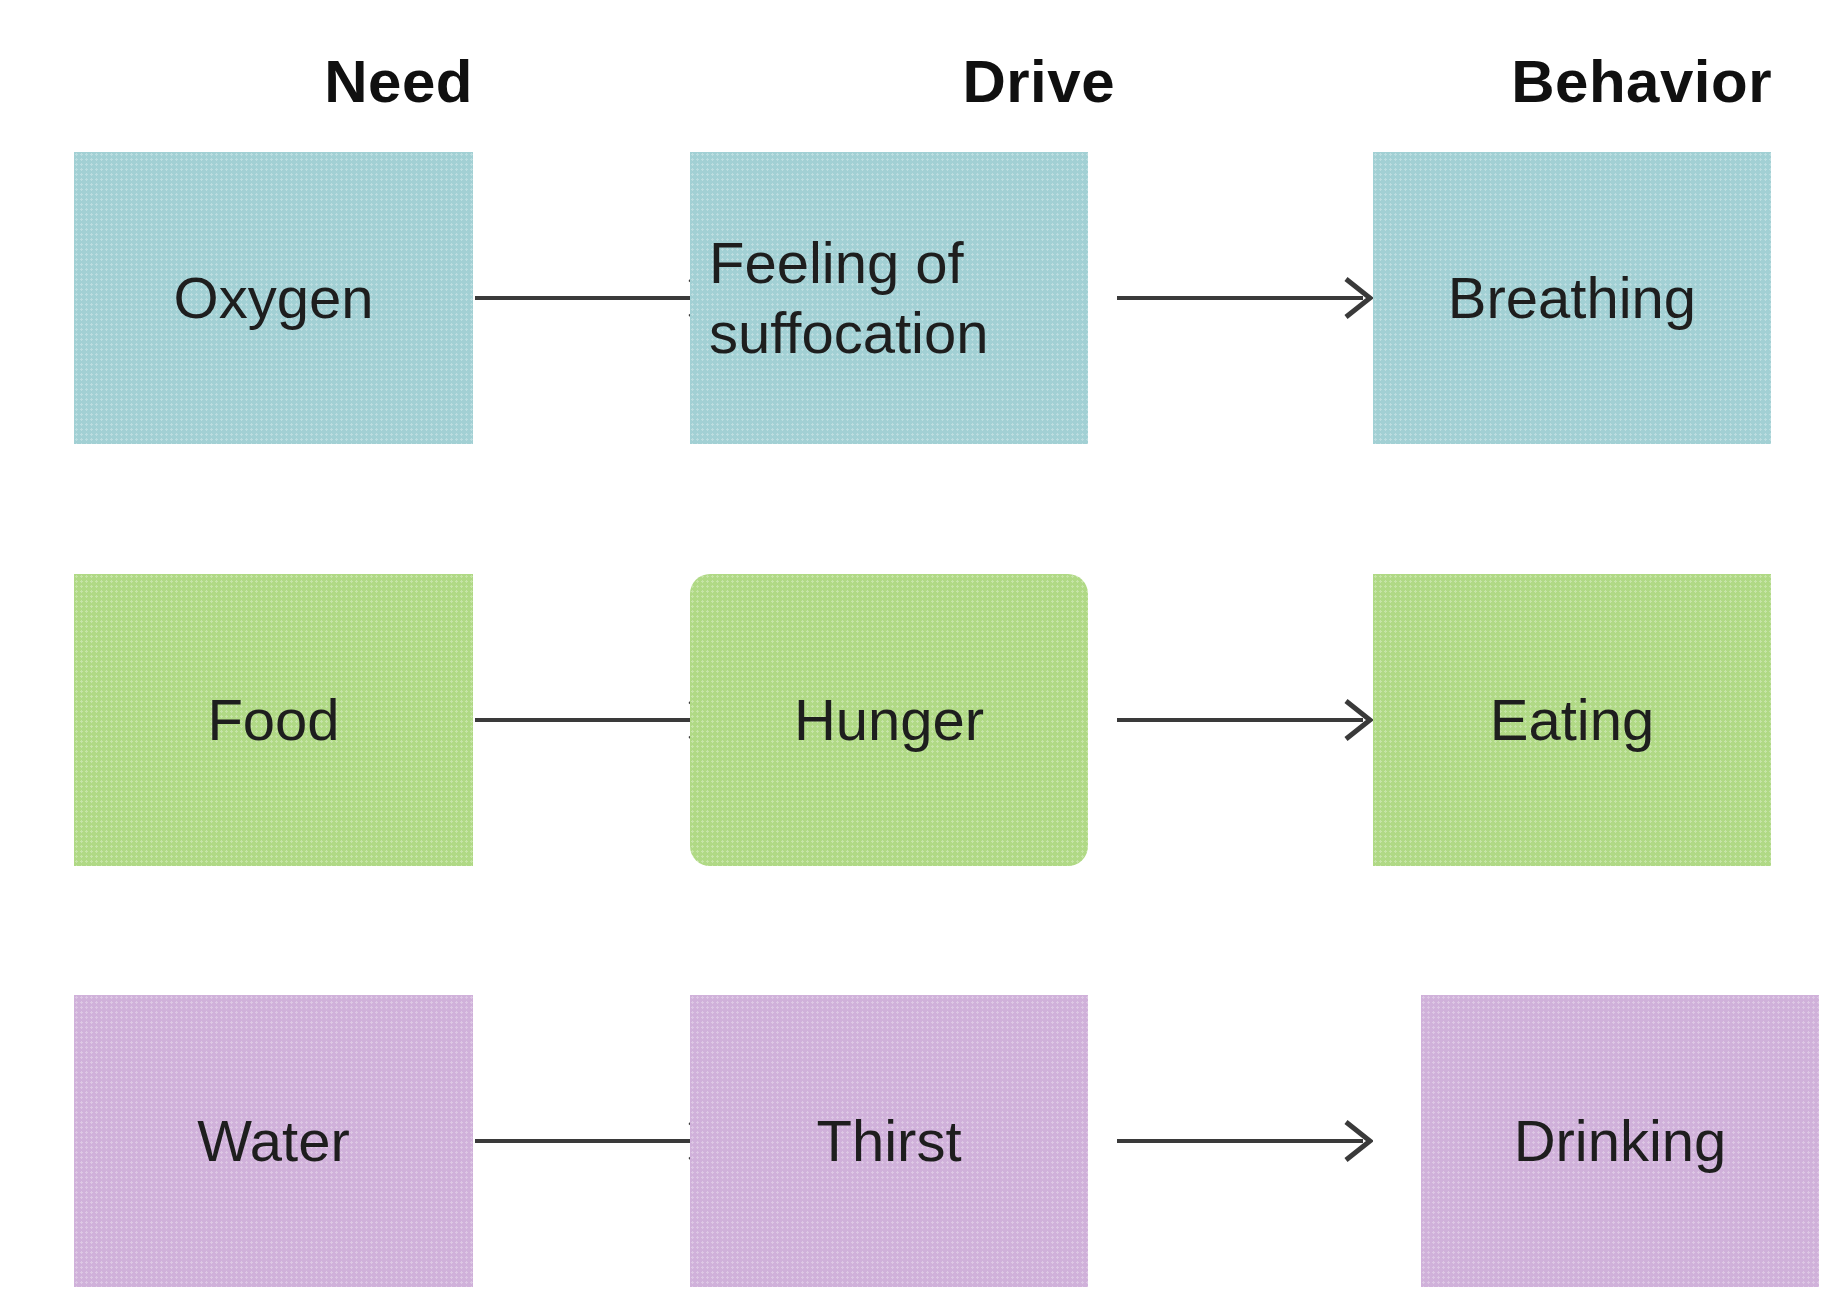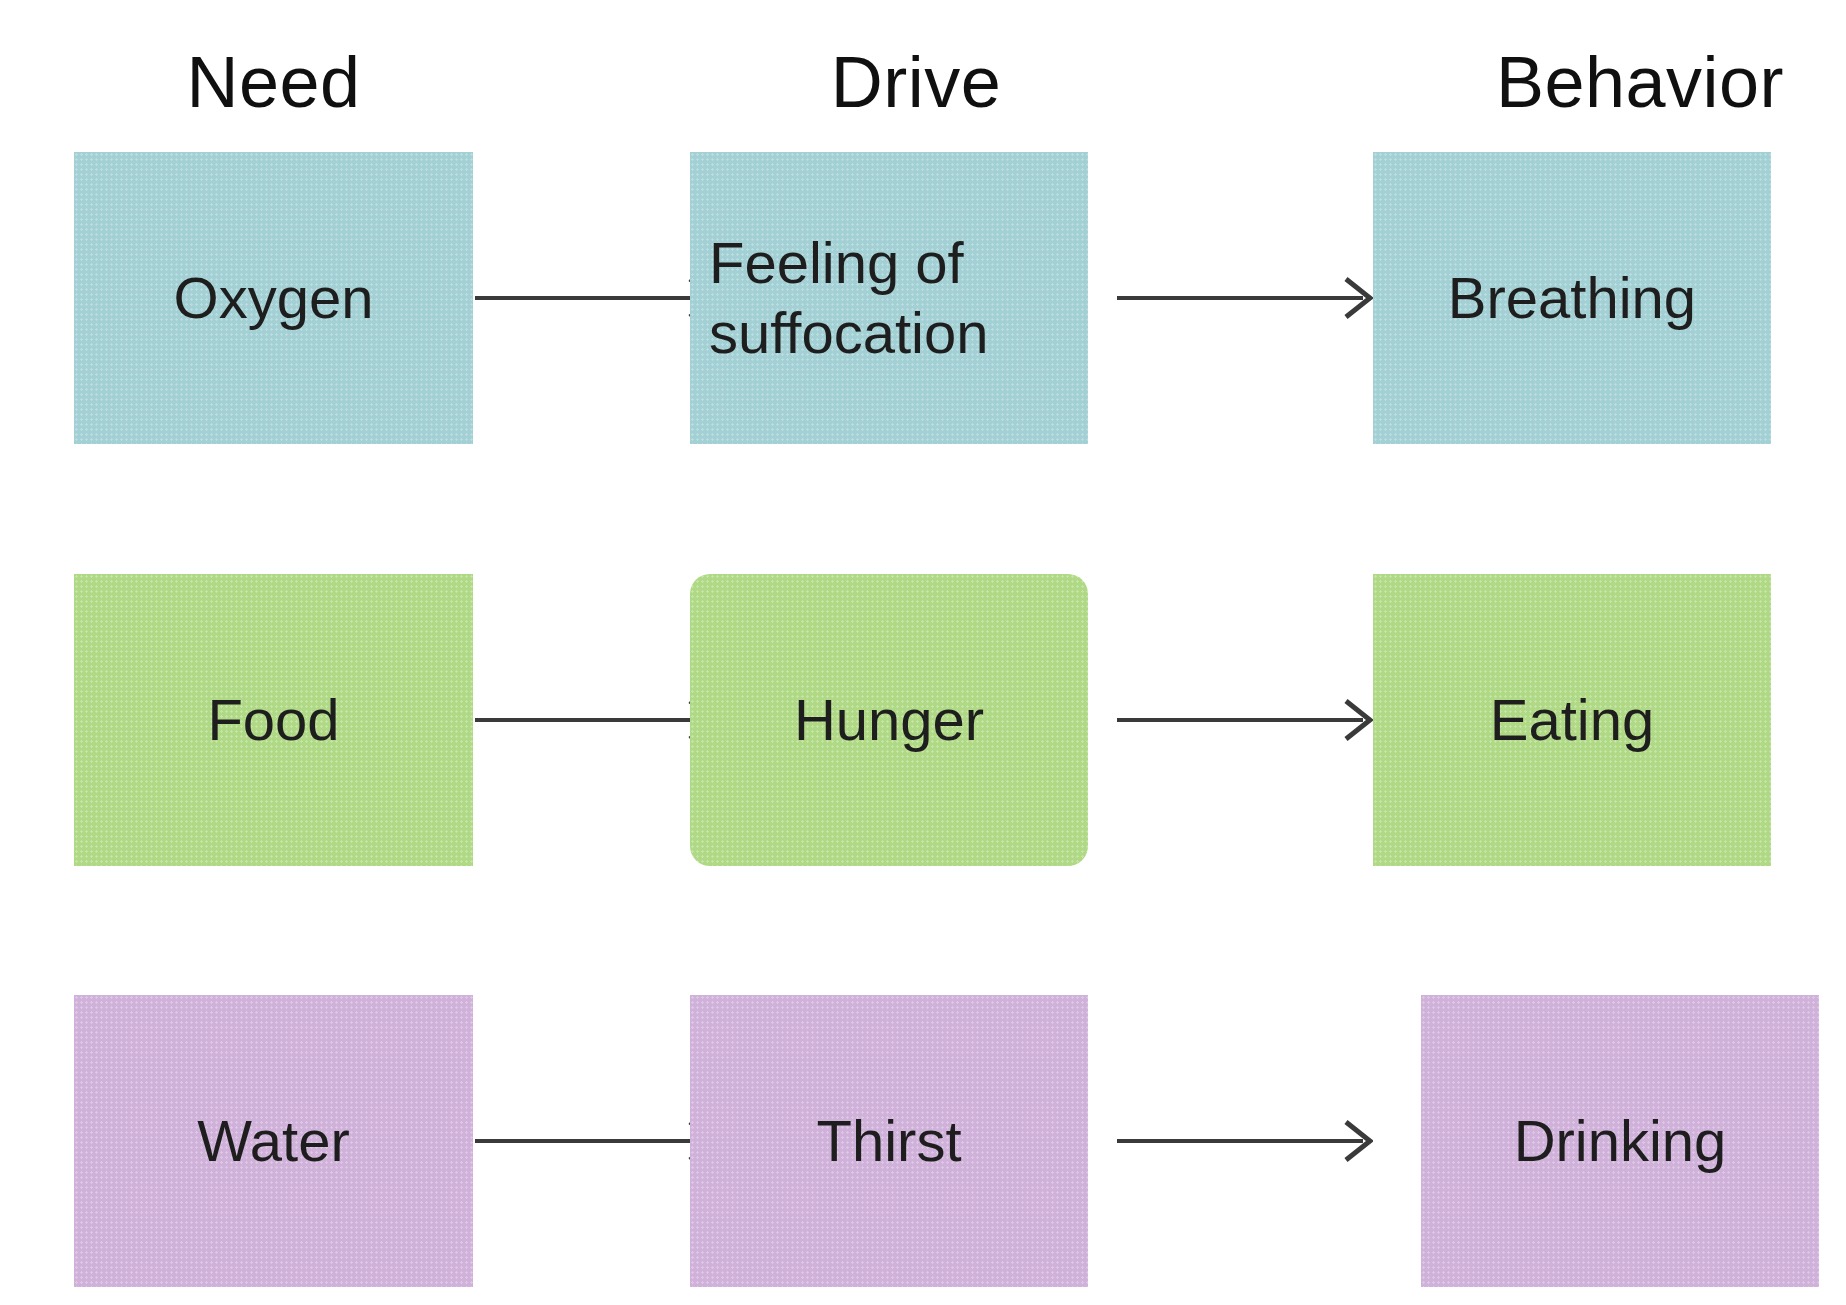--- a/index.html
+++ b/index.html
@@ -11,28 +11,28 @@
   .canvas {
     position: relative;
     width: 1846px; height: 1305px;
     background: #ffffff;
   }
   .col-header {
     position: absolute;
     top: 50px;
     height: 64px;
     line-height: 64px;
-    text-align: center;
-    font-size: 72px;
-    font-weight: 400;
+    text-align: right;
+    font-size: 60px;
+    font-weight: 700;
     letter-spacing: 0.5px;
   }
   .col-header.c1 { left: 74px;  width: 399px; }
   .col-header.c2 { left: 717px; width: 398px; }
-  .col-header.c3 { left: 1441px; width: 398px; }
+  .col-header.c3 { left: 1374px; width: 398px; }
 
   .box {
     position: absolute;
     width: 398px; height: 292px;
     display: flex;
     align-items: center;
     justify-content: center;
     
     background-image: radial-gradient(rgba(255,255,255,0.28) 1px, transparent 1.3px);
     background-size: 5px 5px;

